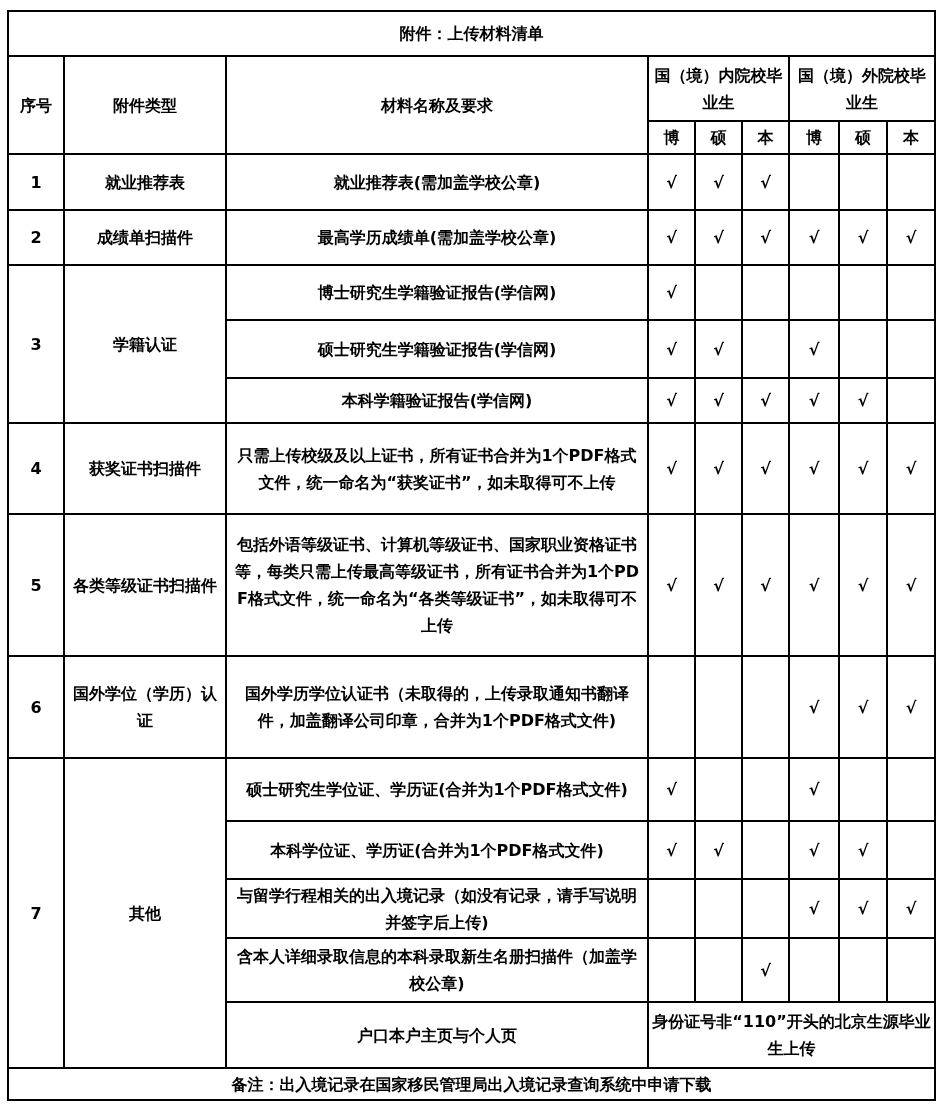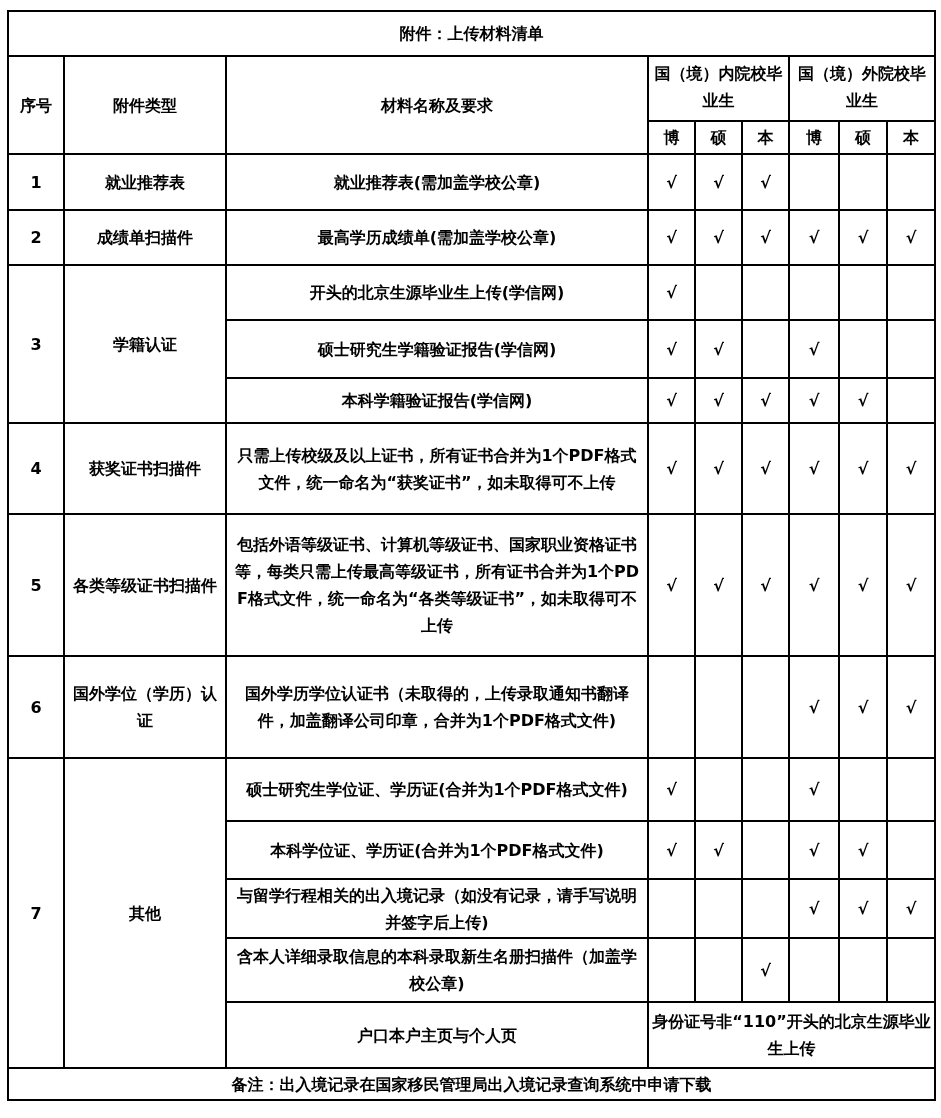--- a/index.html
+++ b/index.html
@@ -8,21 +8,21 @@
   table.sheet { position: absolute; left: 7px; top: 10px; border-collapse: collapse;
                 table-layout: fixed; width: 927px; }
   table.sheet td { border: 2px solid #000; text-align: center; vertical-align: middle;
                    font-weight: bold; font-size: 16px; line-height: 27px; padding: 0 4px;
                    word-break: break-all; }
   td.title-cell, td.note-cell { text-align: left; font-size: 16px; padding-left: 3px; }
   td.thin-b { border-bottom-width: 1px; border-radius: 28px; }
   td.thin-t { border-top-width: 1px; }
   td.check { font-size: 17px; padding: 0; }
   td.grade { font-size: 17px; padding: 0; }
-  td.grp { line-height: 29px; font-size: 17px; font-family: Liberation Mono, monospace; }
+  td.grp { line-height: 29px; font-size: 17px; }
 </style>
 </head>
 <body>
 
 <table class="sheet">
   <colgroup>
     <col style="width:56px">
       <col style="width:162px">
       <col style="width:422px">
     <col style="width:47px">
@@ -72,21 +72,21 @@
     <td class="check">√</td>
     <td class="check">√</td>
     <td class="check">√</td>
     <td class="check">√</td>
     <td class="check">√</td>
   </tr>
 
   <tr style="height:55px">
     <td rowspan="3">3</td>
     <td rowspan="3">学籍认证</td>
-    <td>开头的北京生源毕业生上传(学信网)</td>
+    <td>博士研究生学籍验证报告(学信网)</td>
     <td class="check">√</td>
     <td class="check"></td>
     <td class="check"></td>
     <td class="check"></td>
     <td class="check"></td>
     <td class="check"></td>
   </tr>
   <tr style="height:58px">
     <td>硕士研究生学籍验证报告(学信网)</td>
     <td class="check">√</td>

